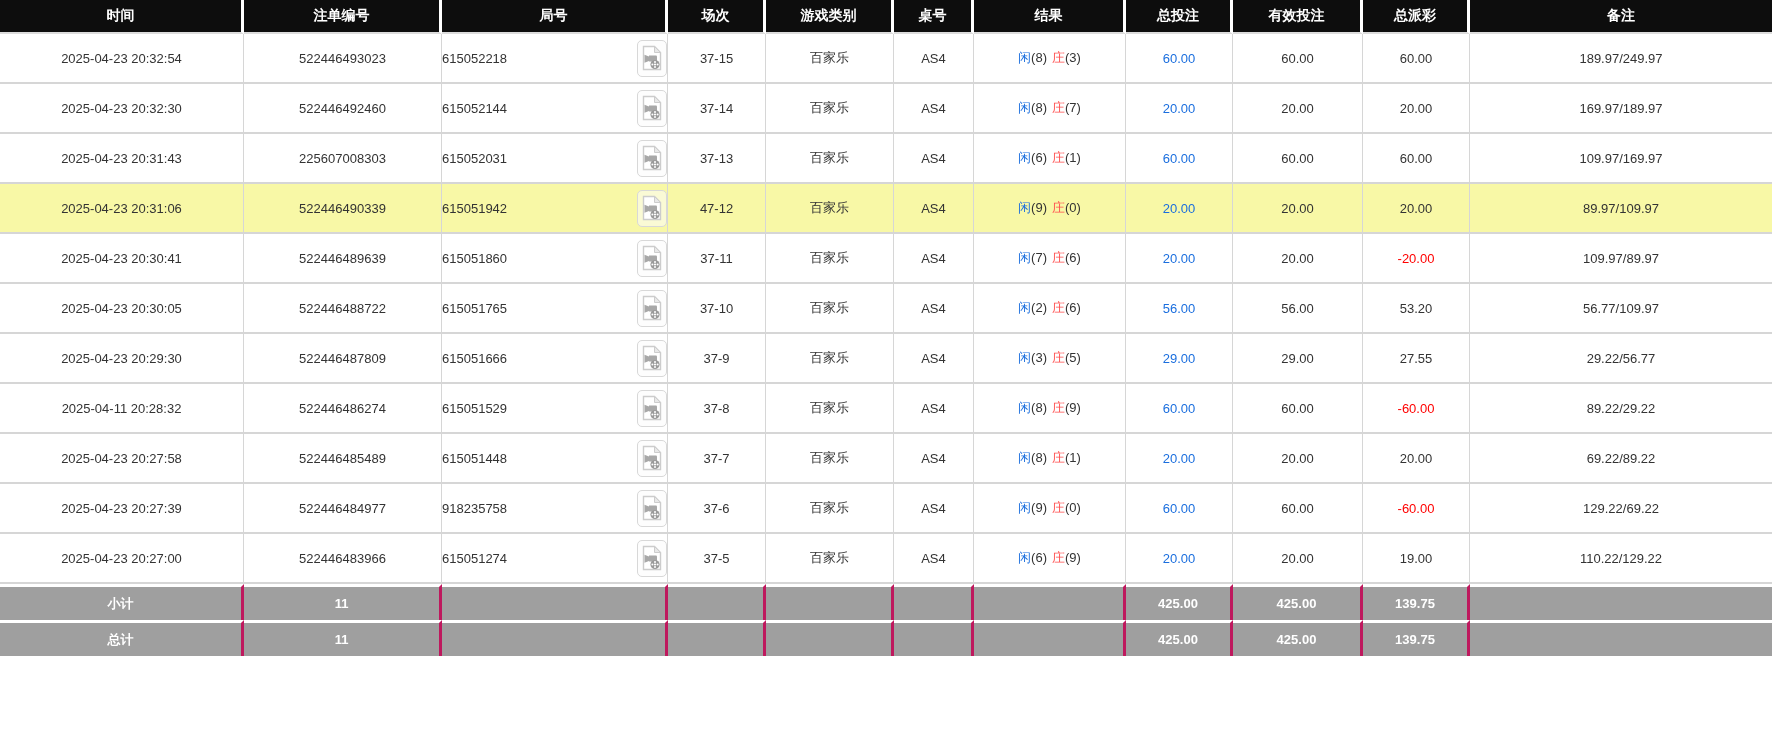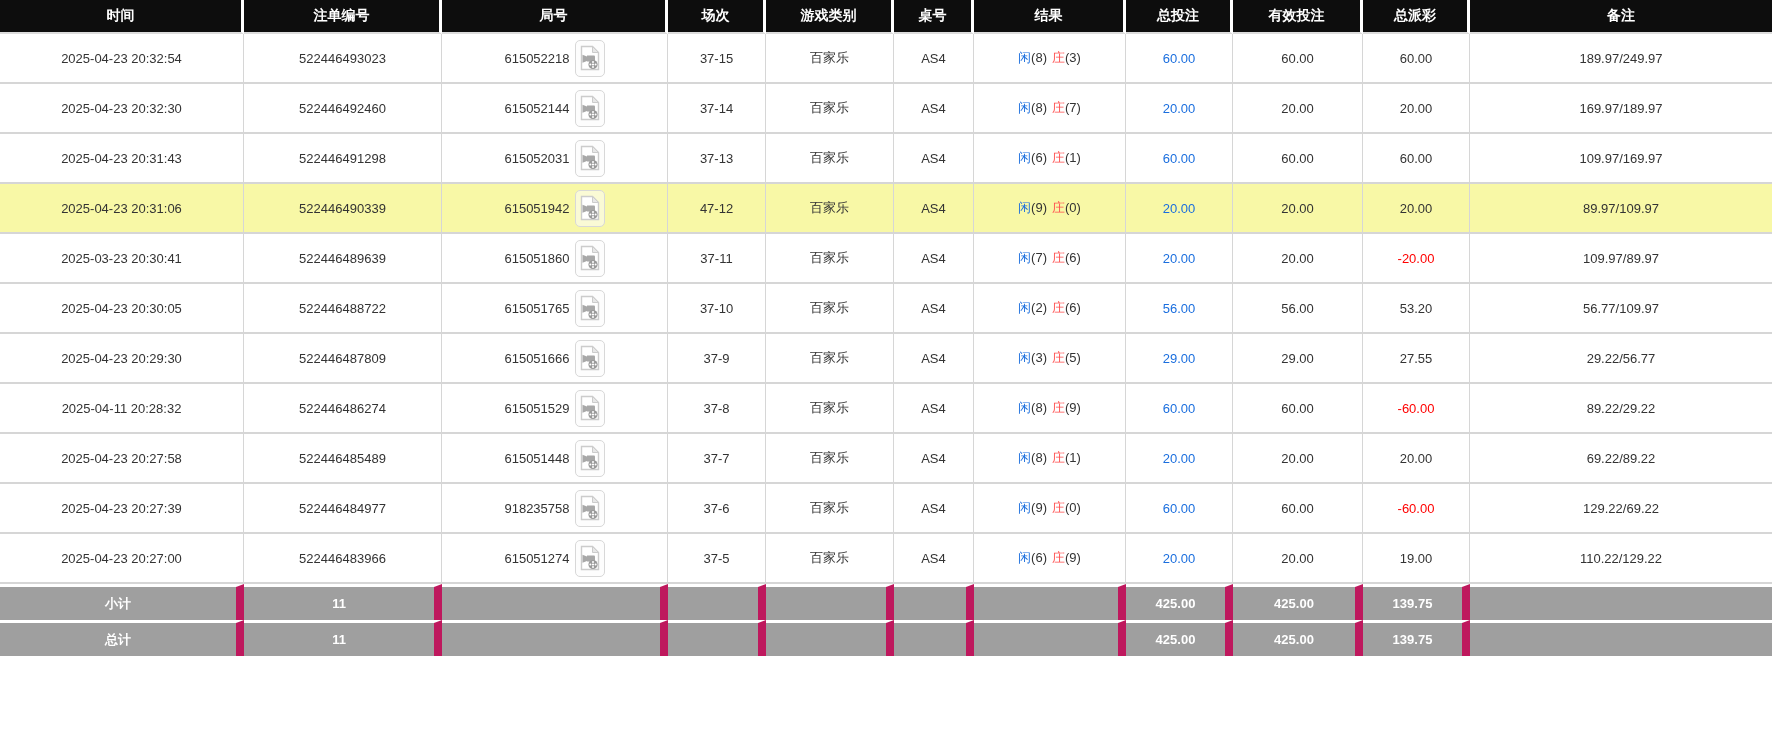--- a/index.html
+++ b/index.html
@@ -35,21 +35,21 @@
     font-size: 13px;
     height: 48px;
     padding: 0;
     text-align: center;
     vertical-align: middle;
     border-right: 1px solid #d6d6d6;
     border-bottom: 2px solid #d6d6d6;
   }
   tbody td:last-child { border-right: none; }
   tbody tr.hl td { background: #f8f8a6; }
-  .round-wrap { display: flex; align-items: center; justify-content: center; gap: 5px; }
+  .round-wrap { display: flex; align-items: center; justify-content: space-between; gap: 5px; }
   .video-button {
     display: inline-flex; align-items: center; justify-content: center;
     width: 30px; height: 37px;
     background: rgba(252,252,252,0.55);
     border: 1px solid #d8d8d8;
     border-radius: 5px;
     cursor: pointer;
     padding: 0;
   }
   .bet-blue { color: #1a6ede; }
@@ -59,21 +59,21 @@
   td.neg { color: #ff0000; }
   tfoot td {
     background: #9f9f9f;
     color: #ffffff;
     font-size: 13px;
     font-weight: bold;
     height: 33px;
     padding: 0;
     text-align: center;
     vertical-align: middle;
-    border-right: 8px solid #be185d;
+    border-right: 3px solid #be185d;
     border-top: 3px solid #ffffff;
   }
   tfoot td:last-child { border-right: none; }
 </style>
 </head>
 <body>
 
 <div class="table-wrap">
   <table>
     <colgroup>
@@ -166,21 +166,21 @@
     <td>
       <span class="result-player">闲</span><span class="result-score">(8)</span><span class="result-banker">庄</span><span class="result-score">(7)</span>
     </td>
     <td class="bet-blue">20.00</td>
     <td>20.00</td>
     <td>20.00</td>
     <td>169.97/189.97</td>
   </tr>
         <tr>
     <td>2025-04-23 20:31:43</td>
-    <td>522446491298</td>
+    <td>225607008303</td>
     <td>
       <span class="round-wrap">
         <span>615052031</span>
         <button class="video-button">
           <svg width="22" height="26" viewBox="0 0 22 26">
             <path d="M2.5 1.5 h11 l6 6 v17 h-17 z" fill="#ffffff" stroke="#cccccc" stroke-width="1.4"></path>
             <path d="M13.5 1.5 v6 h6 z" fill="#e8e8e8" stroke="#cccccc" stroke-width="1"></path>
             <path d="M8 10.5 h7 a1 1 0 0 1 1 1 v4 a1 1 0 0 1 -1 1 h-7 z" fill="#a8a8a8"></path>
             <path d="M8 11.5 l-4.5 -1.8 v8 l4.5 -1.8 z" fill="#a8a8a8"></path>
             <circle cx="14" cy="19.5" r="4.6" fill="#9a9a9a"></circle>
@@ -231,21 +231,21 @@
     <td>AS4</td>
     <td>
       <span class="result-player">闲</span><span class="result-score">(9)</span><span class="result-banker">庄</span><span class="result-score">(0)</span>
     </td>
     <td class="bet-blue">20.00</td>
     <td>20.00</td>
     <td>20.00</td>
     <td>89.97/109.97</td>
   </tr>
         <tr>
-    <td>2025-03-23 20:30:41</td>
+    <td>2025-04-23 20:30:41</td>
     <td>522446489639</td>
     <td>
       <span class="round-wrap">
         <span>615051860</span>
         <button class="video-button">
           <svg width="22" height="26" viewBox="0 0 22 26">
             <path d="M2.5 1.5 h11 l6 6 v17 h-17 z" fill="#ffffff" stroke="#cccccc" stroke-width="1.4"></path>
             <path d="M13.5 1.5 v6 h6 z" fill="#e8e8e8" stroke="#cccccc" stroke-width="1"></path>
             <path d="M8 10.5 h7 a1 1 0 0 1 1 1 v4 a1 1 0 0 1 -1 1 h-7 z" fill="#a8a8a8"></path>
             <path d="M8 11.5 l-4.5 -1.8 v8 l4.5 -1.8 z" fill="#a8a8a8"></path>

